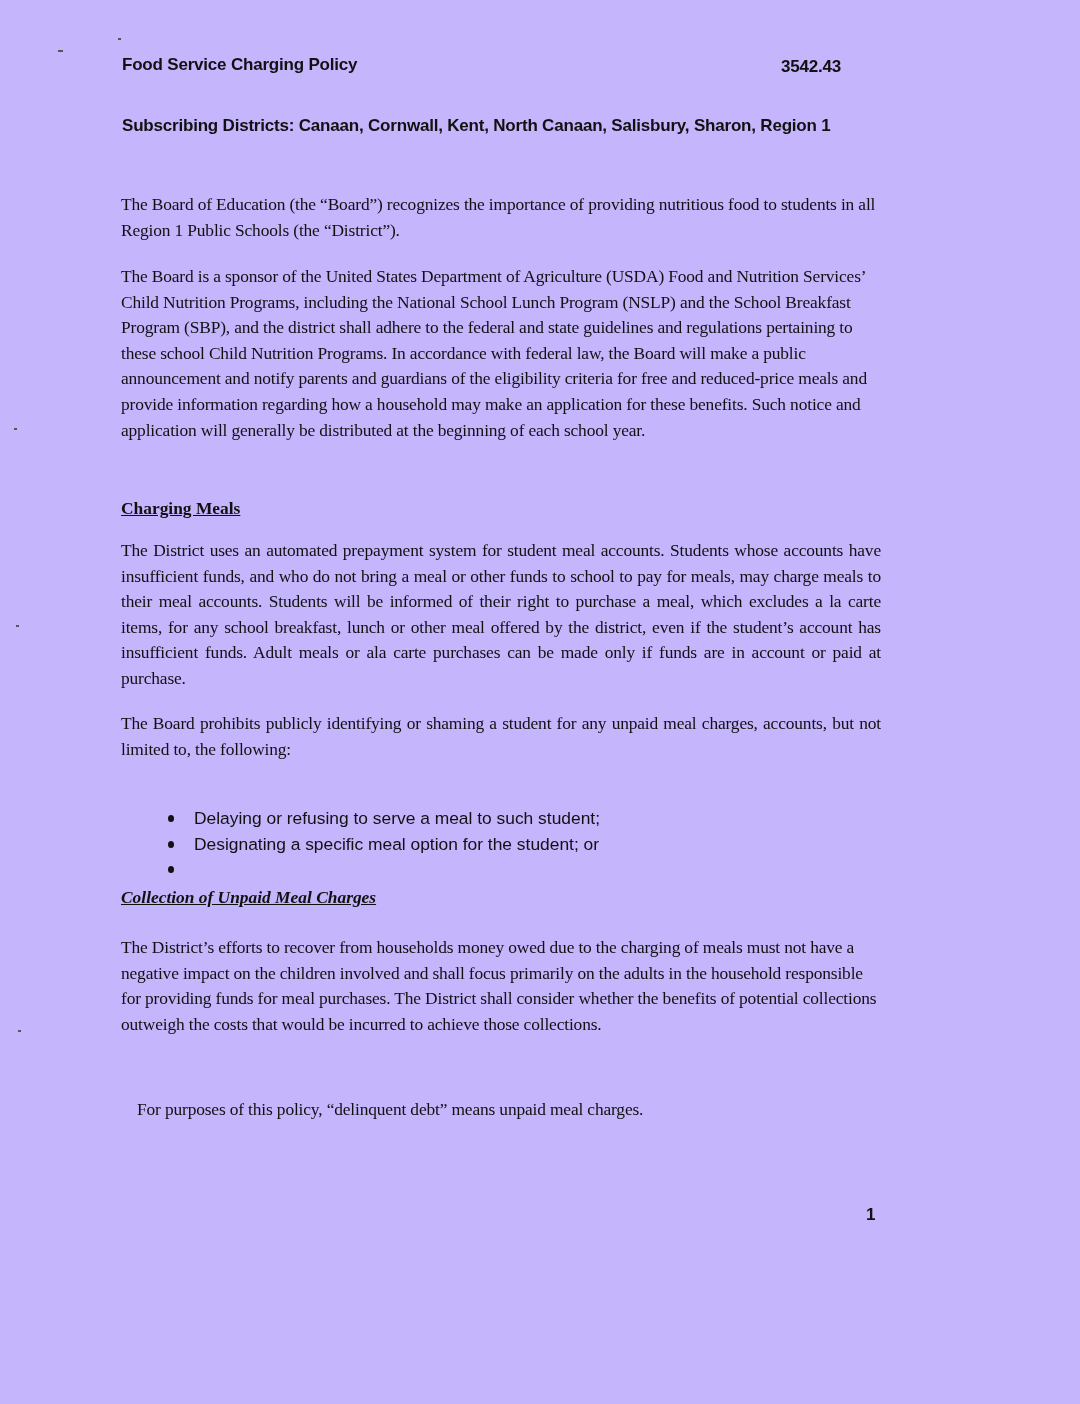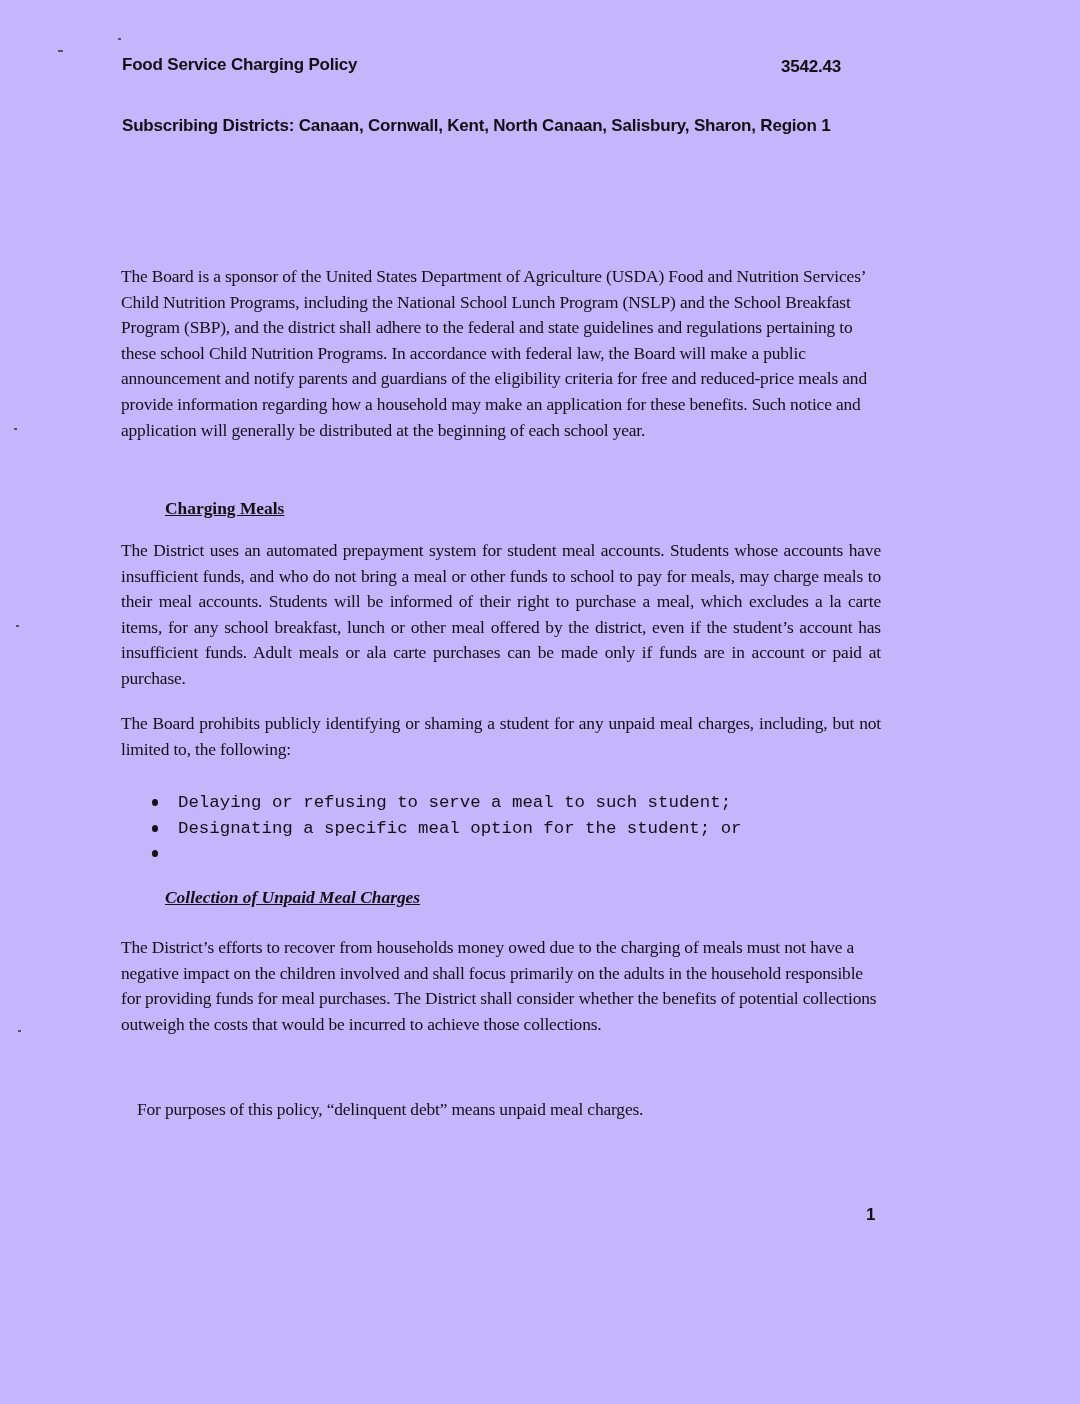--- a/index.html
+++ b/index.html
@@ -4,46 +4,47 @@
   <style>
     html, body { margin: 0; padding: 0; background: #ffffff; }
     body { width: 1080px; height: 1404px; position: relative; overflow: hidden; color: #111; }
     .page { position: absolute; left: 0; top: 0; width: 1080px; height: 1404px; background: #c4b5fd; }
     .hdr { position: absolute; font-family: "Liberation Sans", sans-serif; font-weight: bold; font-size: 17px; color: #111; letter-spacing: -0.2px; }
     .title { left: 122px; top: 55px; }
     .code { left: 781px; top: 57px; }
     .districts { left: 122px; top: 115px; width: 770px; line-height: 22px; }
     .body { position: absolute; left: 121px; width: 760px; font-family: "Liberation Serif", serif; font-size: 17.4px; line-height: 25.6px; color: #111; letter-spacing: -0.15px; }
     .body.justify { text-align: justify; }
-    .h2 { position: absolute; left: 121px; font-family: "Liberation Serif", serif; font-weight: bold; font-size: 17.4px; text-decoration: underline; color: #111; margin-left: 44px; }
-    ul.bul { position: absolute; left: 148px; top: 790px; margin: 0; padding: 0; list-style: none; font-family: Liberation Mono, monospace; font-size: 17.4px; line-height: 25.6px; color: #111; }
+    .h2 { position: absolute; left: 121px; font-family: "Liberation Serif", serif; font-weight: bold; font-size: 17.4px; text-decoration: underline; color: #111; }
+    ul.bul { position: absolute; left: 148px; top: 790px; margin: 16px; padding: 0; list-style: none; font-family: Liberation Sans, sans-serif; font-size: 17.4px; line-height: 25.6px; color: #111; }
     ul.bul li { position: relative; padding-left: 30px; }
     ul.bul li .dot { position: absolute; left: 4px; top: 9px; width: 6px; height: 7px; border-radius: 50%; background: #111; }
     .pnum { position: absolute; left: 866px; top: 1205px; font-family: "Liberation Sans", sans-serif; font-weight: bold; font-size: 17px; }
     .speck { position: absolute; width: 3px; height: 2px; background: #555; }
   </style>
 </head>
 <body>
 
 <div class="page">
   <div class="speck" style="left:118px;top:38px;"></div>
   <div class="speck" style="left:58px;top:50px;width:5px;"></div>
   <div class="speck" style="left:14px;top:428px;"></div>
   <div class="speck" style="left:16px;top:625px;"></div>
   <div class="speck" style="left:18px;top:1030px;"></div>
 
   <div class="hdr title">Food Service Charging Policy</div>
   <div class="hdr code">3542.43</div>
   <div class="hdr districts">Subscribing Districts:  Canaan, Cornwall, Kent, North Canaan, Salisbury, Sharon, Region 1</div>
 
+  <p class="body" style="top:192px;margin:0;">The Board of Education (the “Board”) recognizes the importance of providing nutritious food to students in all Region 1 Public Schools (the “District”).</p>
   <p class="body" style="top:264px;margin:0;">The Board is a sponsor of the United States Department of Agriculture (USDA) Food and Nutrition Services’ Child Nutrition Programs, including the National School Lunch Program (NSLP) and the School Breakfast Program (SBP), and the district shall adhere to the federal and state guidelines and regulations pertaining to these school Child Nutrition Programs.  In accordance with federal law, the Board will make a public announcement and notify parents and guardians of the eligibility criteria for free and reduced-price meals and provide information regarding how a household may make an application for these benefits.  Such notice and application will generally be distributed at the beginning of each school year.</p>
 
   <div class="h2" style="top:498px;">Charging Meals</div>
   <p class="body justify" style="top:538px;margin:0;">The District uses an automated prepayment system for student meal accounts.  Students whose accounts have insufficient funds, and who do not bring a meal or other funds to school to pay for meals, may charge meals to their meal accounts.  Students will be informed of their right to purchase a meal, which excludes a la carte items, for any school breakfast, lunch or other meal offered by the district, even if the student’s account has insufficient funds. Adult meals or ala carte purchases can be made only if funds are in account or paid at purchase.</p>
-  <p class="body justify" style="top:711px;margin:0;">The Board prohibits publicly identifying or shaming a student for any unpaid meal charges, including, but not limited to, the following:</p>
+  <p class="body justify" style="top:711px;margin:0;">The Board prohibits publicly identifying or shaming a student for any unpaid meal charges, accounts, but not limited to, the following:</p>
 
   <ul class="bul">
     <li><span class="dot"></span><span>Delaying or refusing to serve a meal to such student;</span></li>
     <li><span class="dot"></span><span>Designating a specific meal option for the student; or</span></li>
     <li><span class="dot"></span></li>
   </ul>
 
   <div class="h2" style="top:887px;font-style:italic;">Collection of Unpaid Meal Charges</div>
   <p class="body" style="top:935px;margin:0;">The District’s efforts to recover from households money owed due to the charging of meals must not have a negative impact on the children involved and shall focus primarily on the adults in the household responsible for providing funds for meal purchases. The District shall consider whether the benefits of potential collections outweigh the costs that would be incurred to achieve those collections.</p>
   <p class="body" style="top:1081px;margin:16px;">For purposes of this policy, “delinquent debt” means unpaid meal charges.</p>

